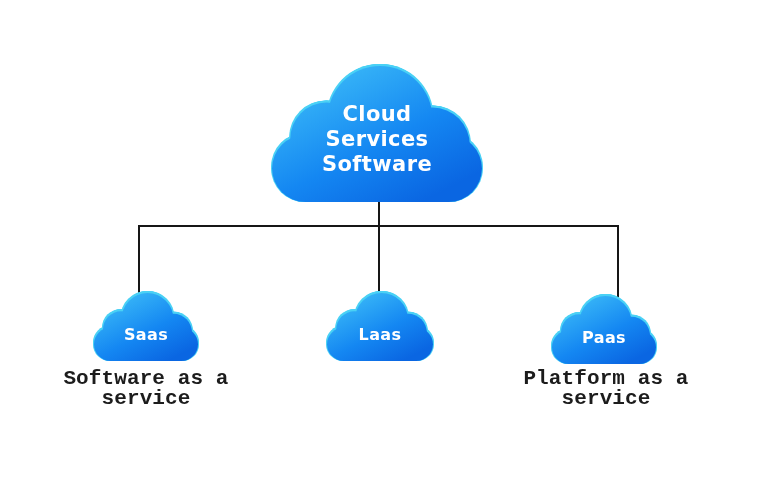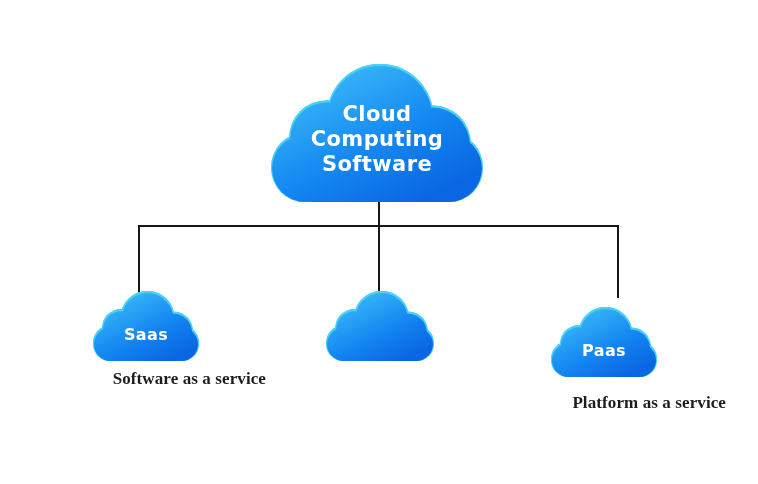--- a/index.html
+++ b/index.html
@@ -36,25 +36,25 @@
     text-align: center;
     color: var(--cloud-text, #ffffff);
     font-weight: 700;
     letter-spacing: 0.4px;
     z-index: 3;
   }
   .root-title { top: 38px; font-size: 21px; line-height: 25px; }
   .child-title { top: 31px; font-size: 16px; line-height: 24px; }
   .node-label {
     position: absolute;
-    text-align: right;
+    text-align: center;
     color: var(--label-text, #1c1c1c);
-    font-family: Liberation Serif, serif;
+    font-family: Liberation Mono, monospace;
     font-weight: 700;
-    font-size: 17px;
+    font-size: 21px;
     line-height: 20px;
     letter-spacing: 0.1px;
     z-index: 2;
   }
   .defs-svg { position: absolute; width: 0; height: 0; }
 </style>
 </head>
 <body>
 
 <div class="canvas">
@@ -78,21 +78,21 @@
     <svg viewBox="0 0 220 138" preserveAspectRatio="none">
       <g fill="url(#cloudGrad)">
         <circle cx="60" cy="74" r="36"></circle>
         <circle cx="113" cy="54" r="52"></circle>
         <circle cx="165" cy="80" r="37"></circle>
         <rect x="6" y="70" width="208" height="66" rx="33"></rect>
       </g>
     </svg>
     <div class="cloud-title root-title">
       <div>Cloud</div>
-      <div>Computing</div>
+      <div>Services</div>
       <div>Software</div>
     </div>
   </div>
 
   <div class="cloud-node" style="left:91px; top:292px; width:110px; height:70px;">
     <svg viewBox="0 0 220 138" preserveAspectRatio="none">
       <g fill="url(#cloudGrad)">
         <circle cx="60" cy="74" r="36"></circle>
         <circle cx="113" cy="54" r="52"></circle>
         <circle cx="165" cy="80" r="37"></circle>
@@ -105,28 +105,29 @@
 
   <div class="cloud-node" style="left:324px; top:292px; width:112px; height:70px;">
     <svg viewBox="0 0 220 138" preserveAspectRatio="none">
       <g fill="url(#cloudGrad)">
         <circle cx="60" cy="74" r="36"></circle>
         <circle cx="113" cy="54" r="52"></circle>
         <circle cx="165" cy="80" r="37"></circle>
         <rect x="6" y="70" width="208" height="66" rx="33"></rect>
       </g>
     </svg>
+    <div class="cloud-title child-title">Laas</div>
   </div>
 
-  <div class="cloud-node" style="left:549px; top:308px; width:110px; height:70px;">
+  <div class="cloud-node" style="left:549px; top:295px; width:110px; height:70px;">
     <svg viewBox="0 0 220 138" preserveAspectRatio="none">
       <g fill="url(#cloudGrad)">
         <circle cx="60" cy="74" r="36"></circle>
         <circle cx="113" cy="54" r="52"></circle>
         <circle cx="165" cy="80" r="37"></circle>
         <rect x="6" y="70" width="208" height="66" rx="33"></rect>
       </g>
     </svg>
     <div class="cloud-title child-title">Paas</div>
   </div>
-  <div class="node-label" style="left:486px; top:369px; width:240px;margin-top:24px;">Platform as a service</div>
+  <div class="node-label" style="left:486px; top:369px; width:240px;">Platform as a service</div>
 
 </div>
 
 </body></html>

